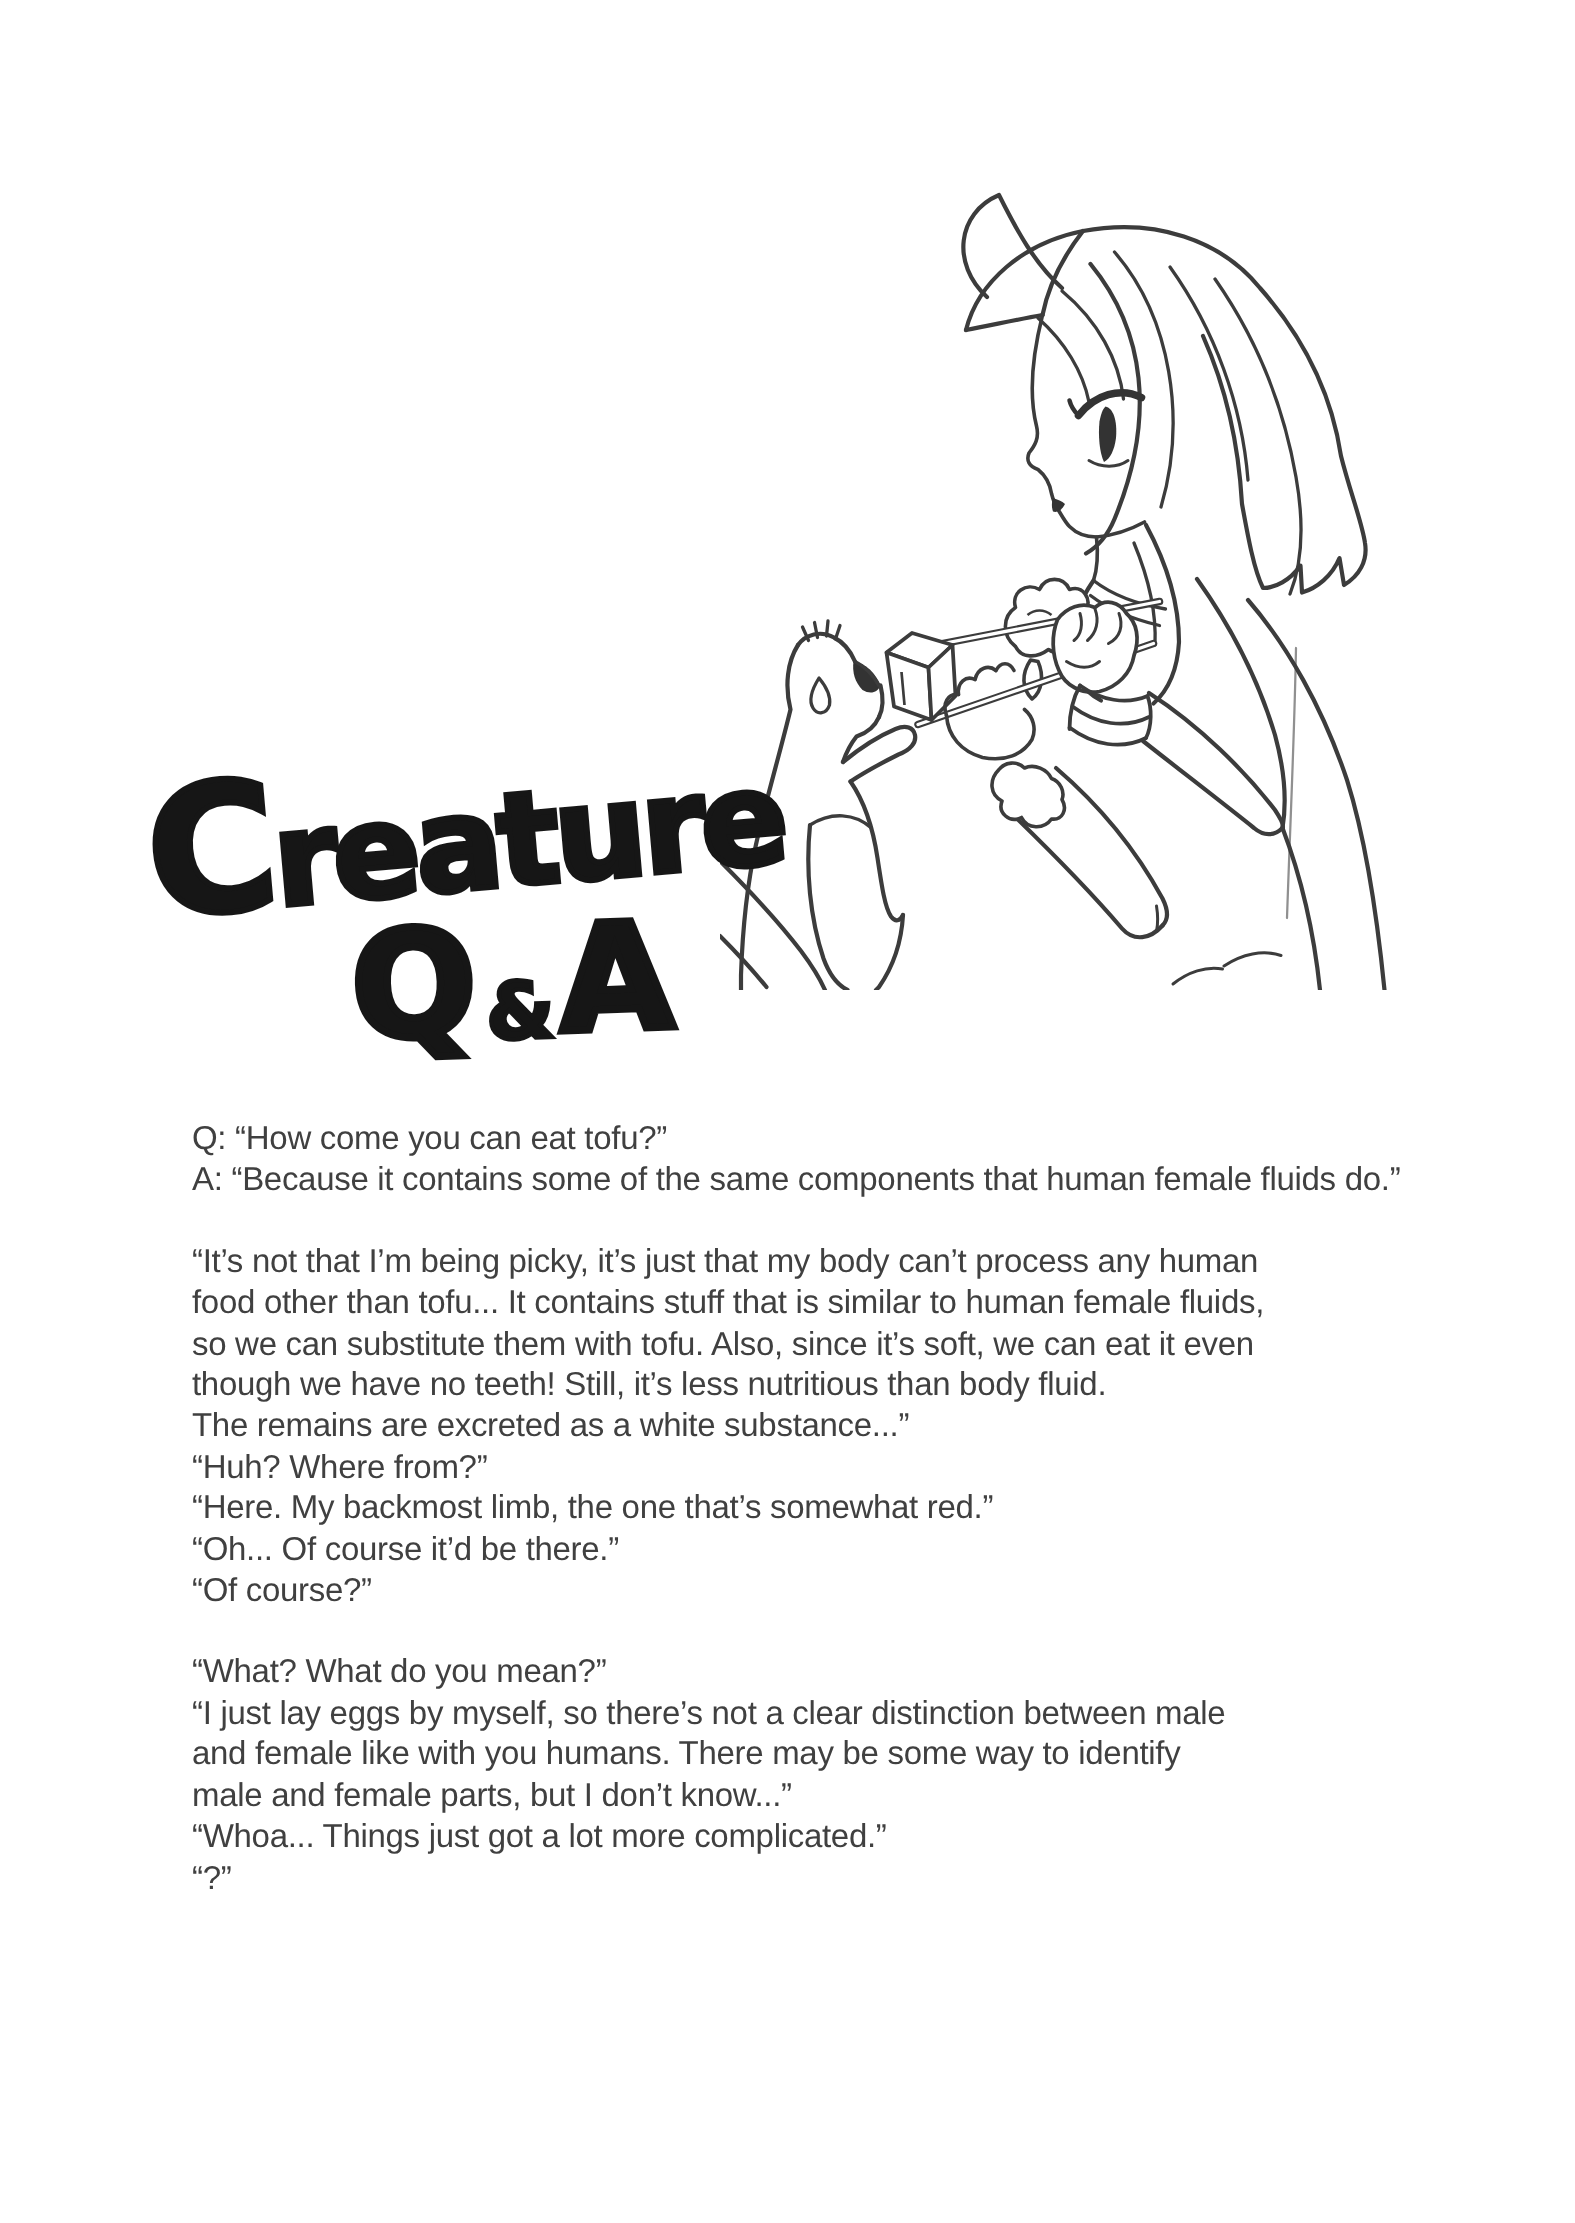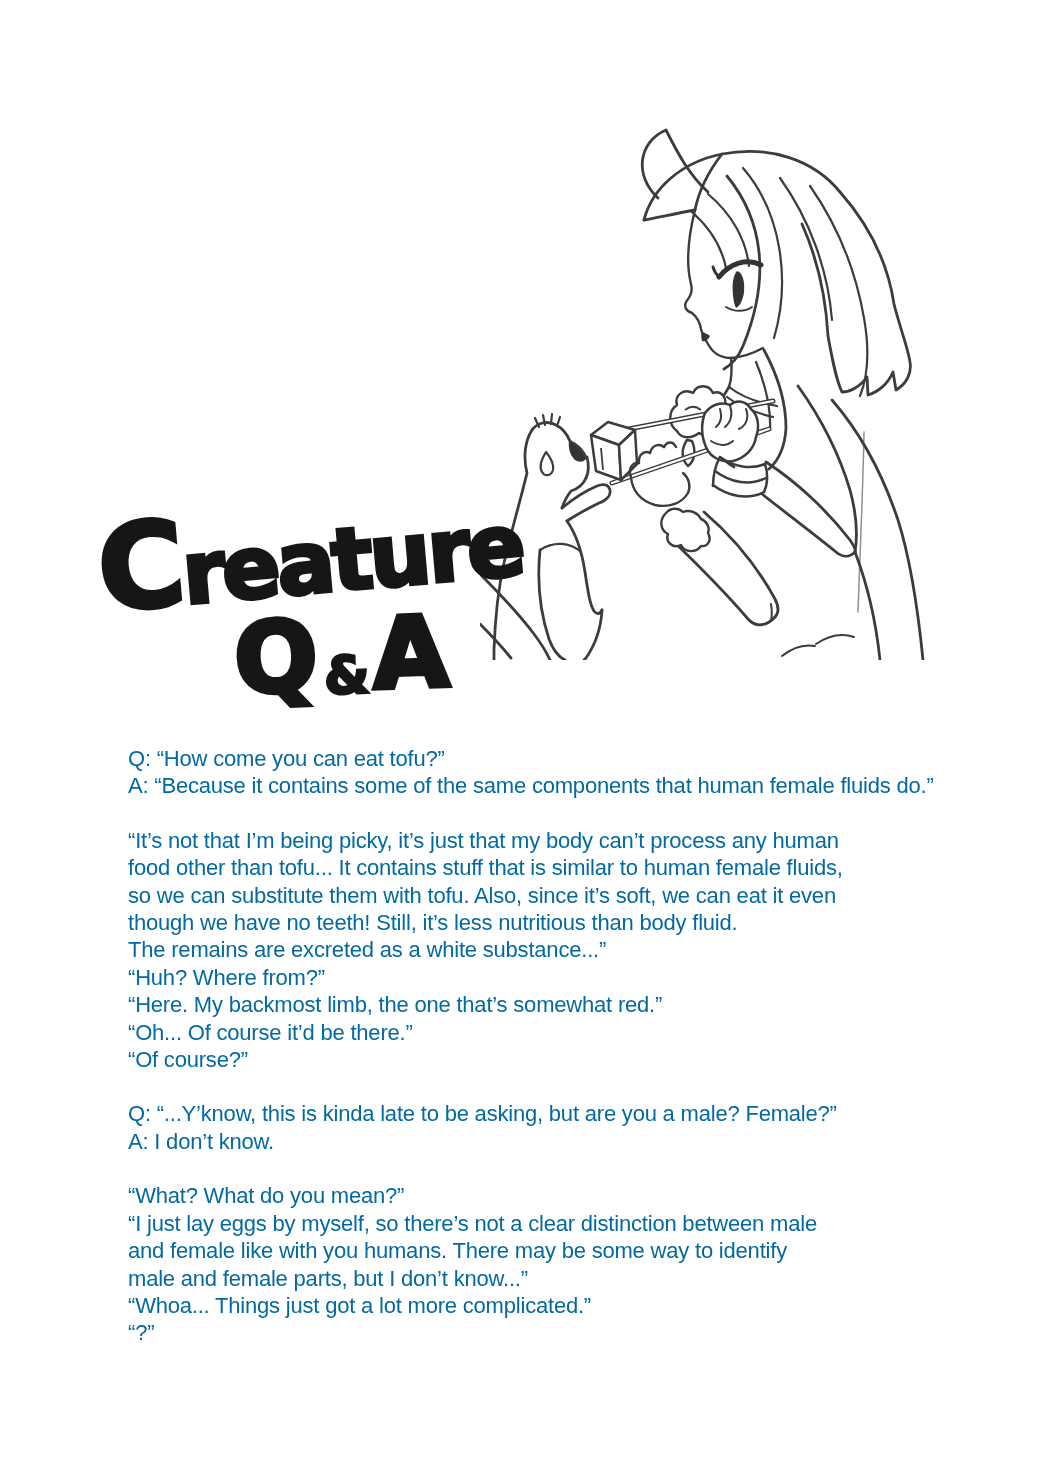--- a/index.html
+++ b/index.html
@@ -54,21 +54,21 @@
     -webkit-text-stroke:3px #161616;
     padding:0 4px;
   }
   .qa{
     position:absolute;
     left:128px;
     top:745px;
     width:900px;
     font-size:22px;
     line-height:27.4px;
-    color:#0369a1;
+    color:#404040;
     letter-spacing:-0.2px;
   }
   .para{
     margin:0 0 27px 0;
     white-space:pre-line;
   }
 </style>
 </head>
 <body>
 
@@ -203,22 +203,20 @@
 A: “Because it contains some of the same components that human female fluids do.”</p>
     <p class="para">“It’s not that I’m being picky, it’s just that my body can’t process any human
 food other than tofu... It contains stuff that is similar to human female fluids,
 so we can substitute them with tofu. Also, since it’s soft, we can eat it even
 though we have no teeth! Still, it’s less nutritious than body fluid.
 The remains are excreted as a white substance...”
 “Huh? Where from?”
 “Here. My backmost limb, the one that’s somewhat red.”
 “Oh... Of course it’d be there.”
 “Of course?”</p>
-    <p class="para">Q: “...Y’know, this is kinda late to be asking, but are you a male? Female?”
-A: I don’t know.</p>
     <p class="para">“What? What do you mean?”
 “I just lay eggs by myself, so there’s not a clear distinction between male
 and female like with you humans. There may be some way to identify
 male and female parts, but I don’t know...”
 “Whoa... Things just got a lot more complicated.”
 “?”</p>
   </div>
 
 </div>
 

